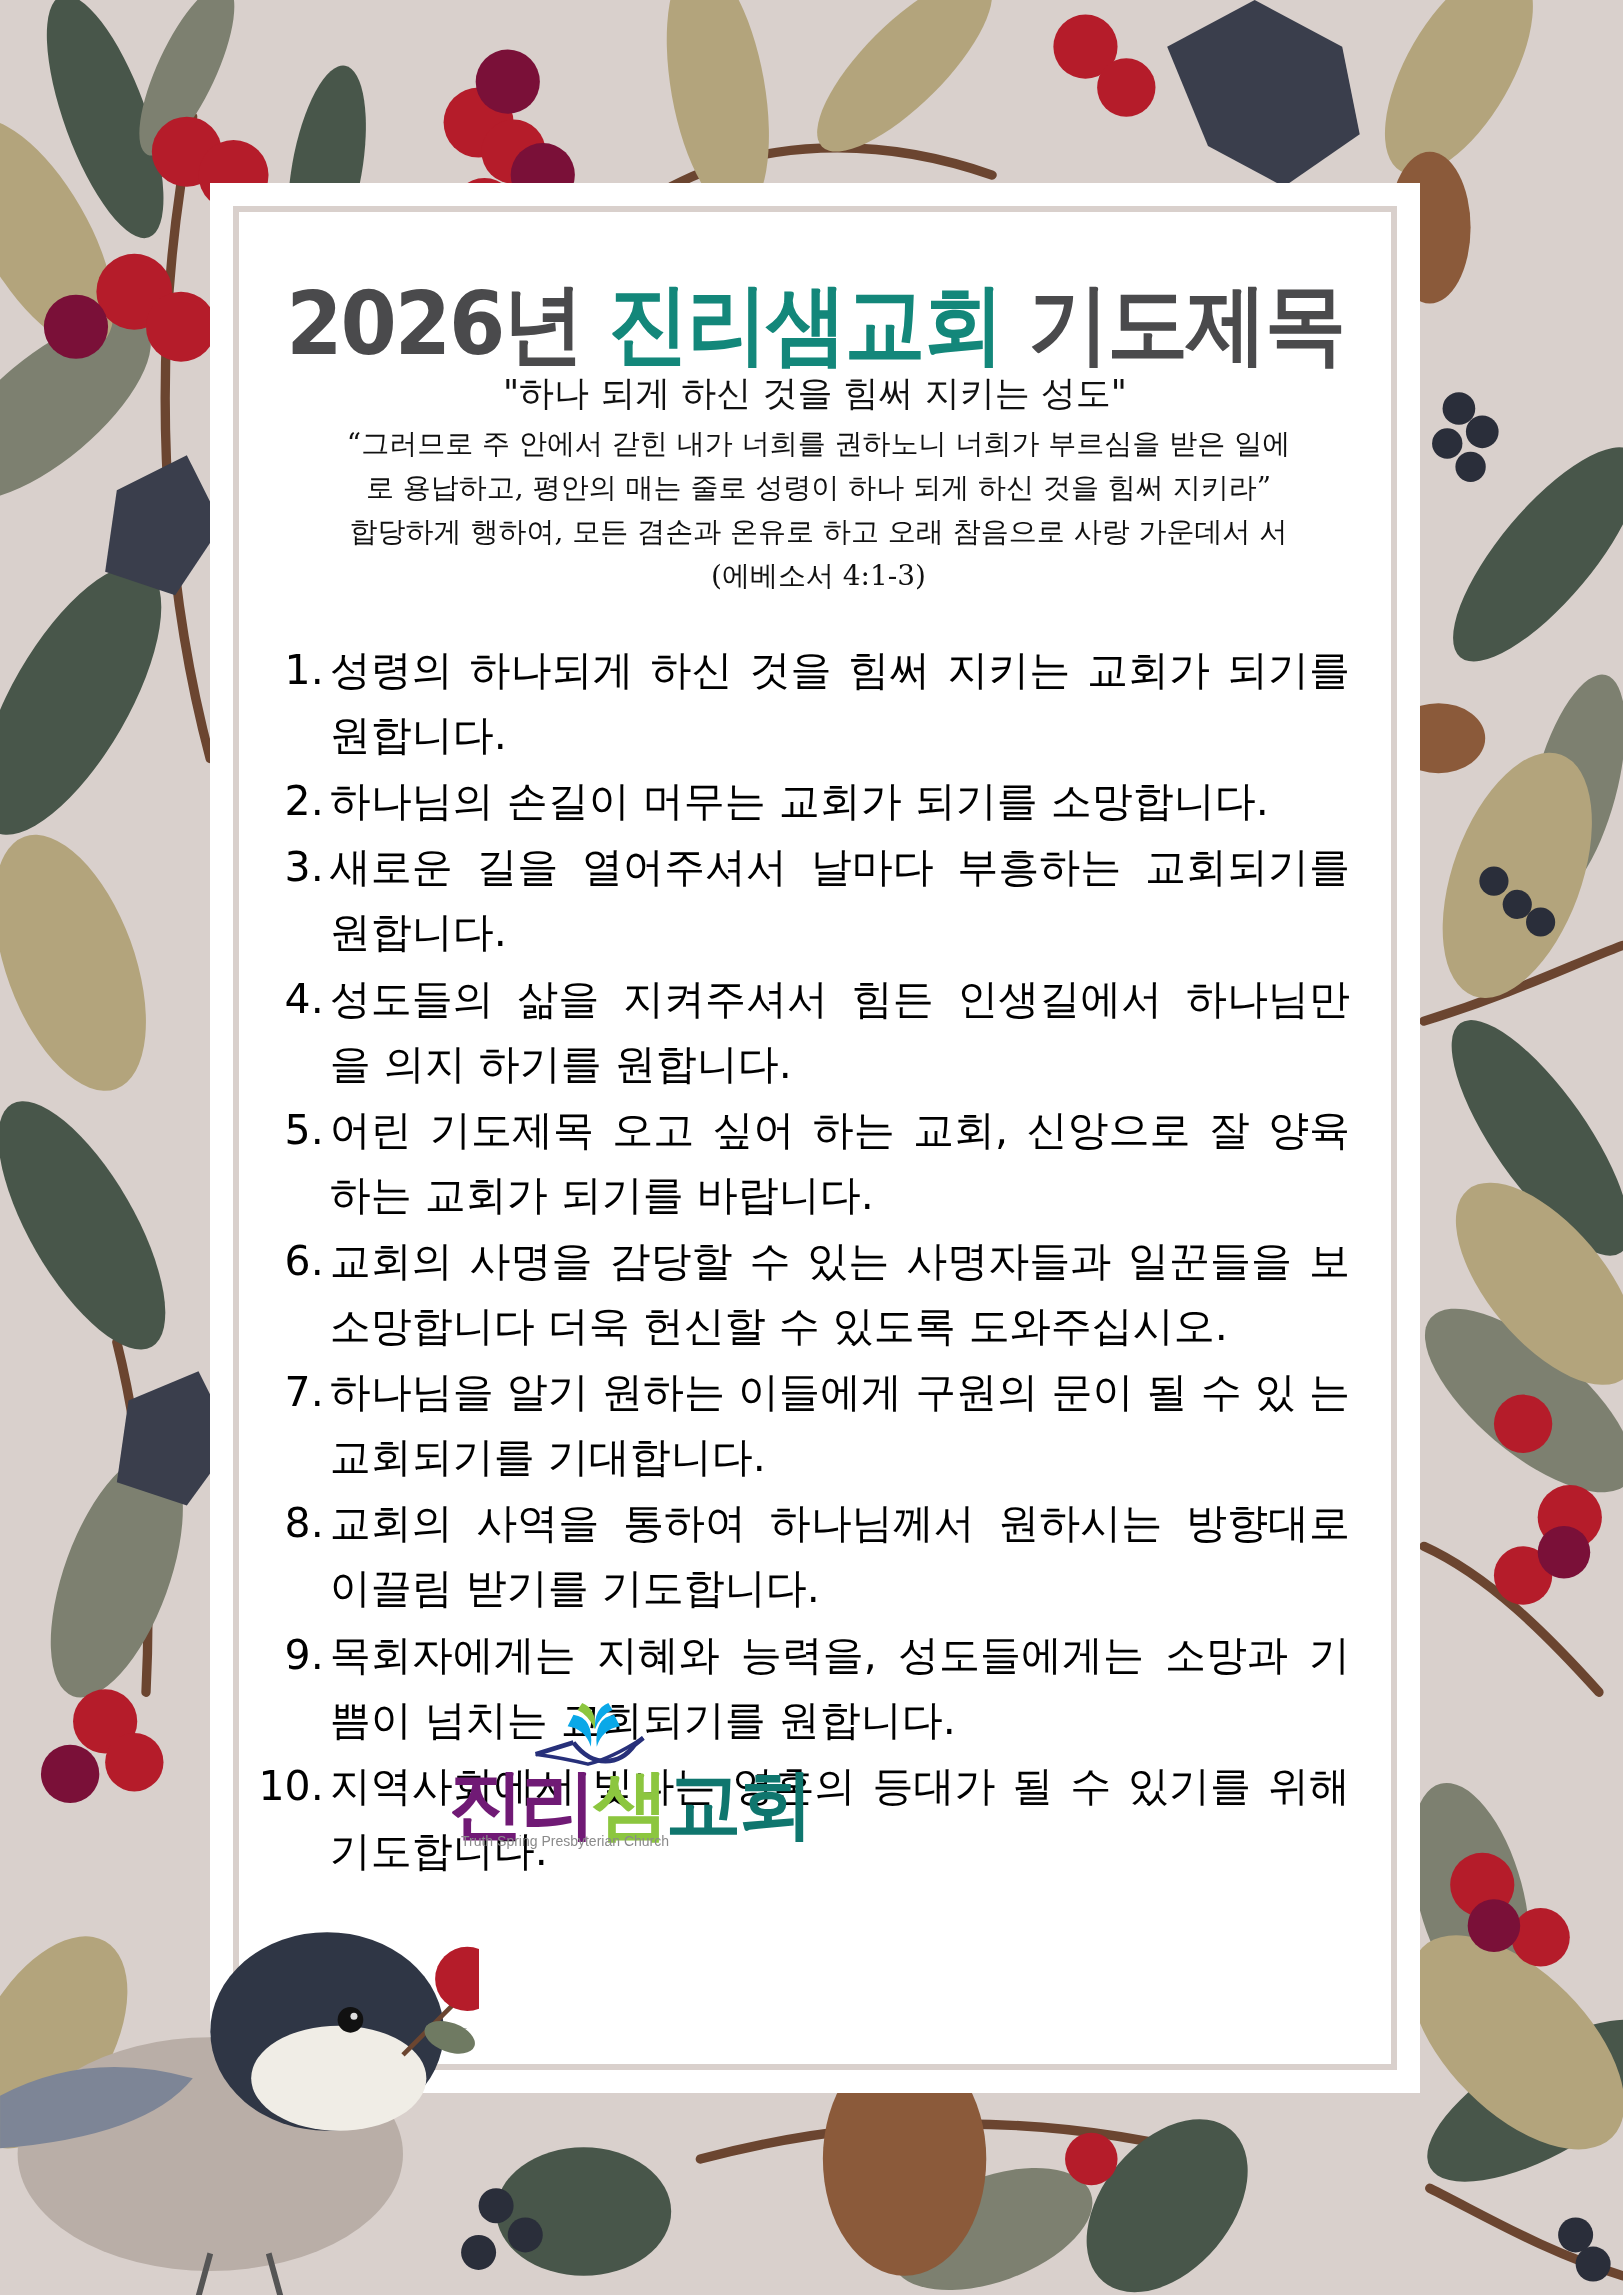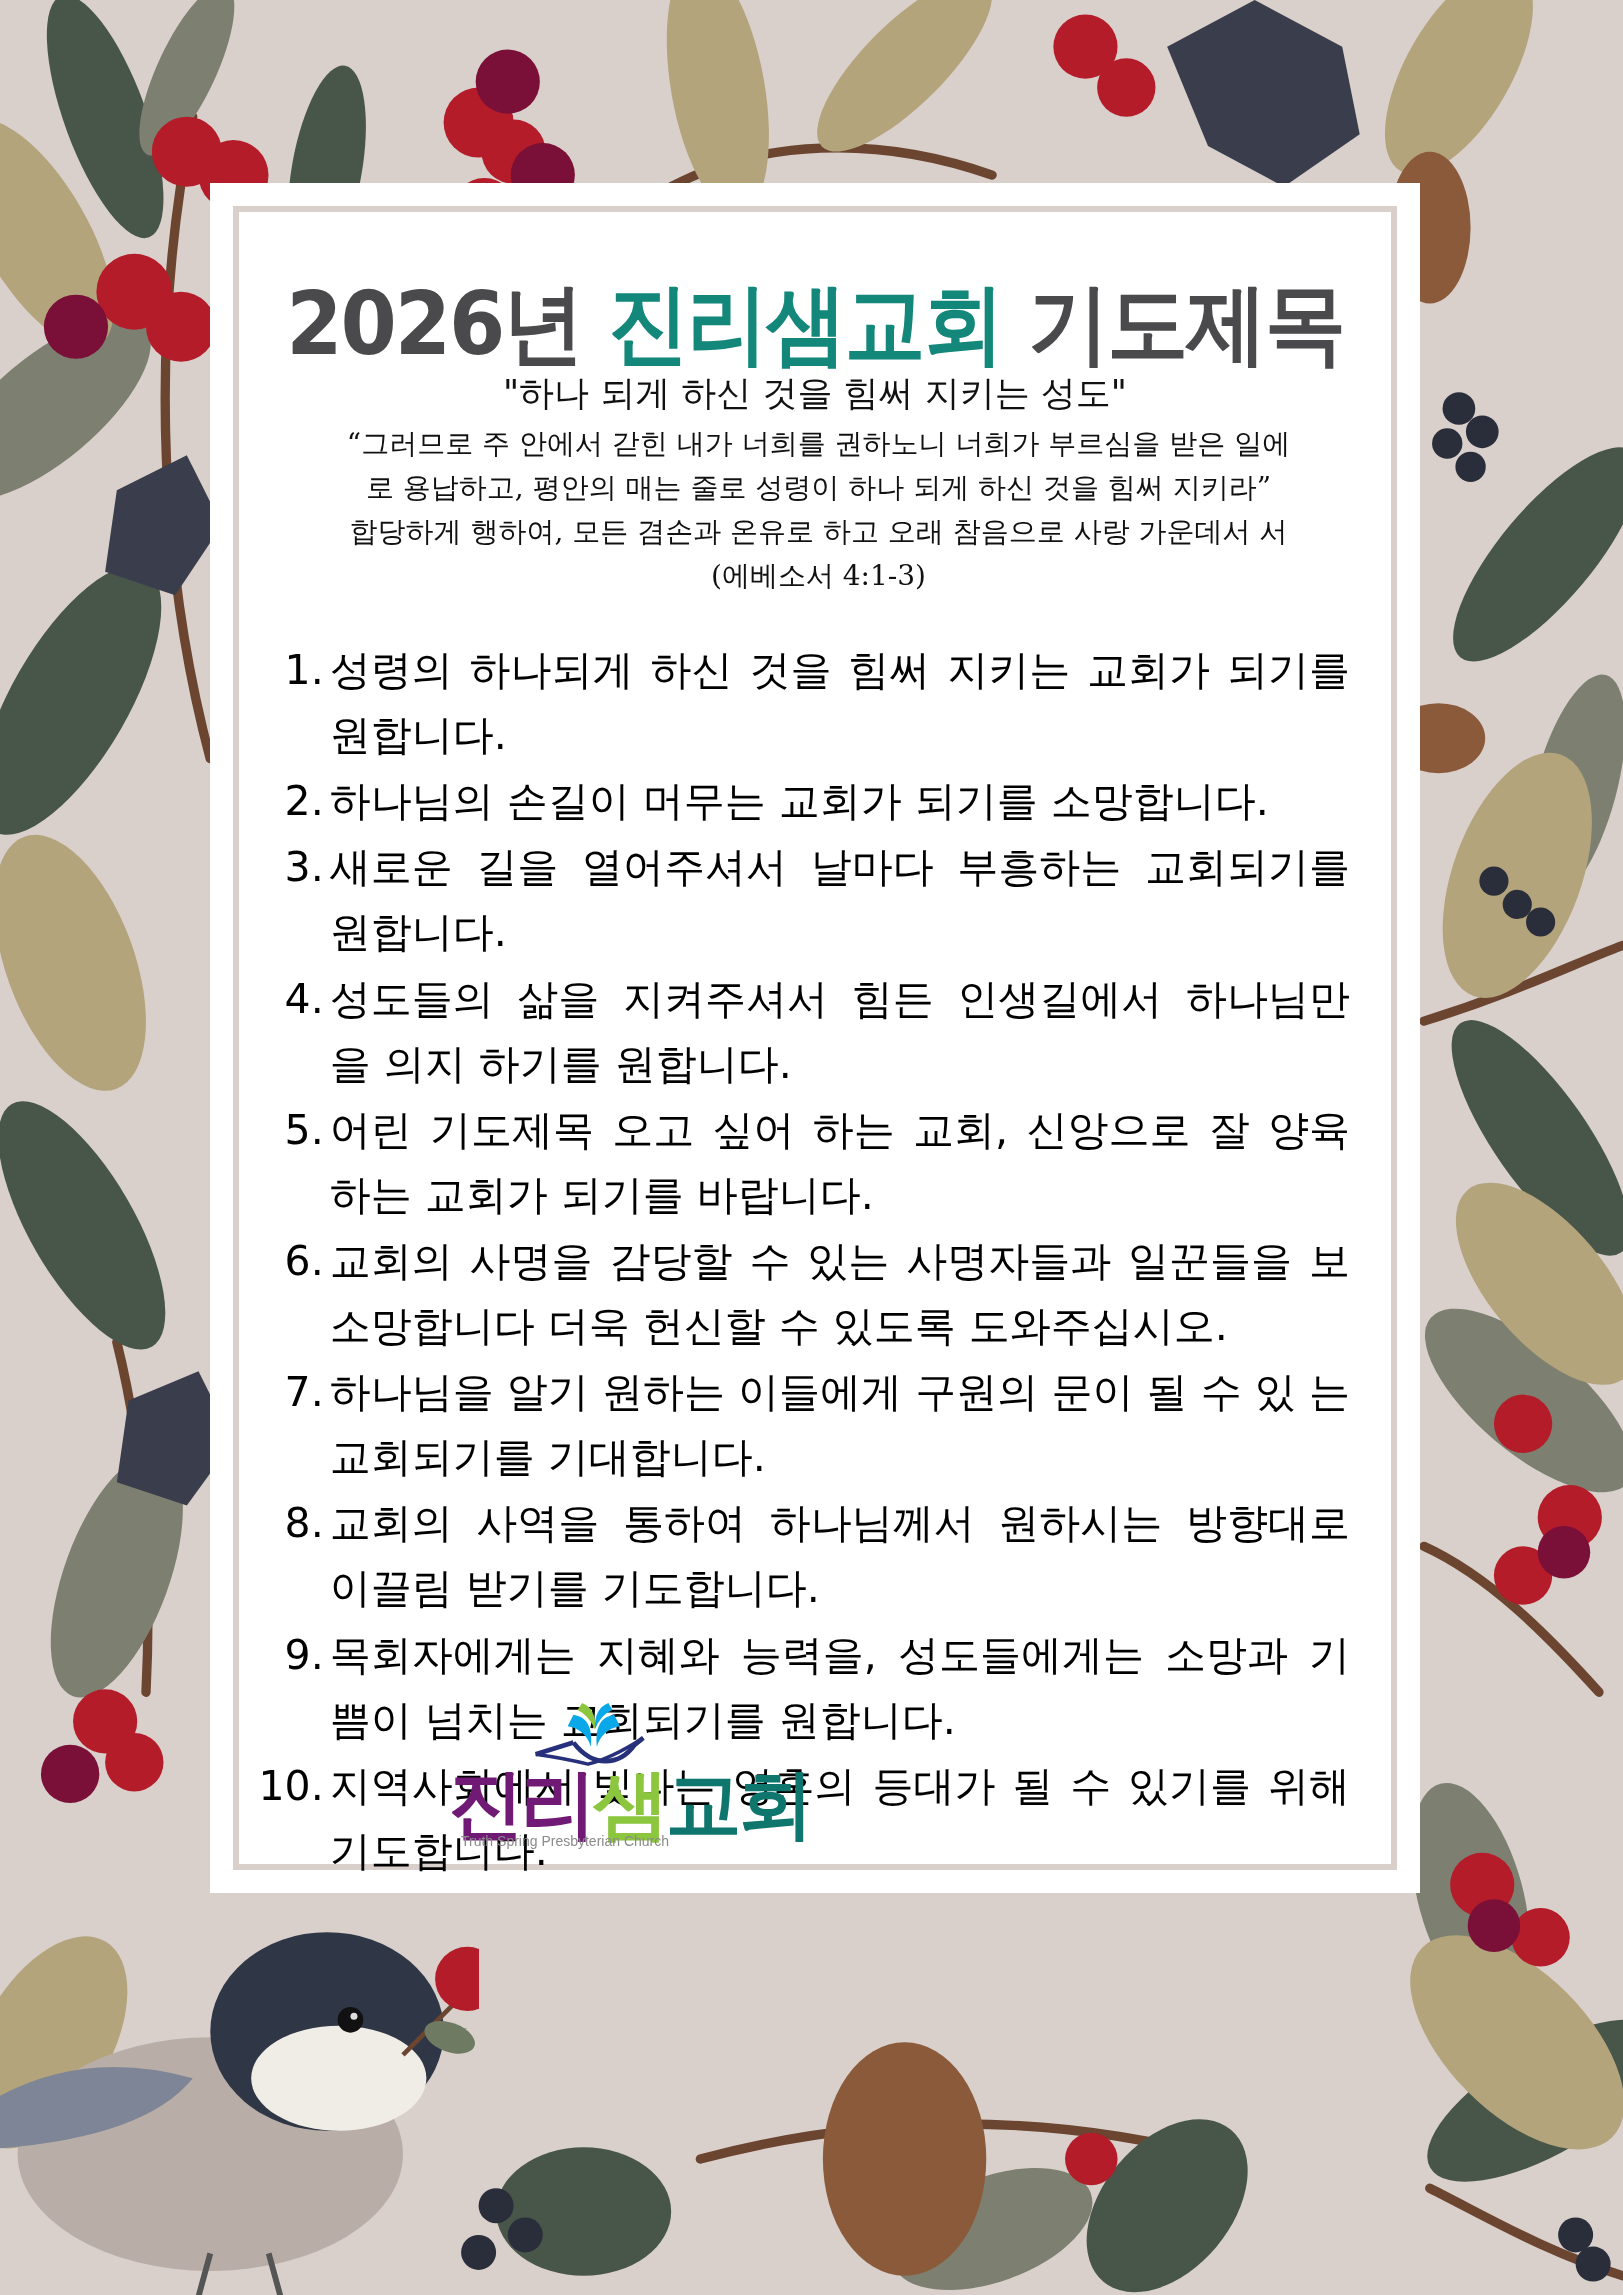--- a/index.html
+++ b/index.html
@@ -1,18 +1,18 @@
 <!DOCTYPE html>
 <html style="font-size:9.3px"><head>
 <meta charset="utf-8">
 <style>
   html, body { margin:0; padding:0; }
   body { width:1623px; height:2295px; position:relative; overflow:hidden; background:#d9d0cc; font-family:"DejaVu Sans", sans-serif; }
   .bg { position:absolute; left:0; top:0; width:1623px; height:2295px; }
-  .frame { position:absolute; left:210px; top:183px; width:1210px; height:1710px; background:#ffffff; }
+  .frame { position:absolute; left:210px; top:183px; width:1210px; height:1910px; background:#ffffff; }
   .inner { position:absolute; left:23px; top:23px; right:23px; bottom:23px; border:6.4px solid #d9d0cc; box-sizing:border-box; background:#fff; }
   .title { position:absolute; left:0; right:0; top:53px; text-align:center; font-family:"DejaVu Sans", sans-serif; font-weight:bold; font-size:88px; letter-spacing:-2.3px; color:#4a4a4c; transform:scaleX(0.92); }
   .title .accent { color:#13877a; }
   .subtitle { position:absolute; left:0; right:0; top:158px; text-align:center; font-size:35px; color:#111; }
   .verse { position:absolute; left:42px; right:35px; top:210px; text-align:center; font-family:"DejaVu Serif", serif; font-size:28px; line-height:44px; color:#111; }
   .ref { display:block; }
   .list { position:absolute; left:11.7px; right:41px; top:426px; list-style:none; margin:0; padding:0; }
   .item { position:relative; padding-left:79px; font-size:41px; line-height:65px; color:#000; margin-bottom:1.2px; text-align:justify; }
   .num { position:absolute; left:0; width:73px; text-align:right; }
   .logo { position:absolute; left:448px; top:1703px; width:280px; height:143px; }

